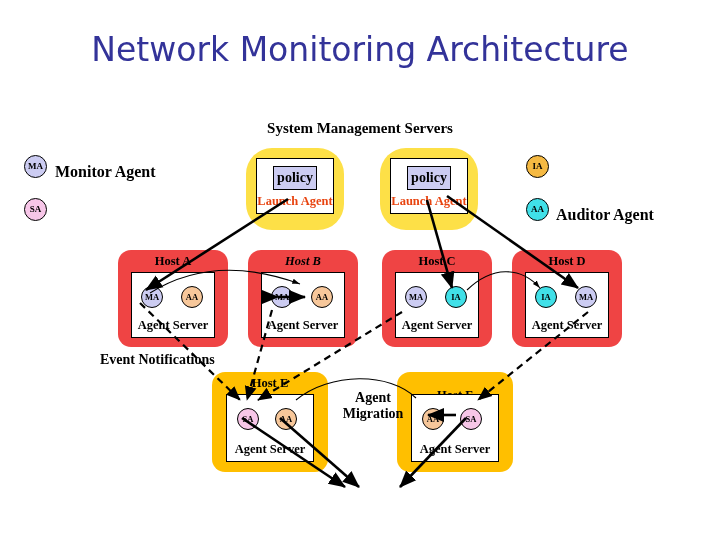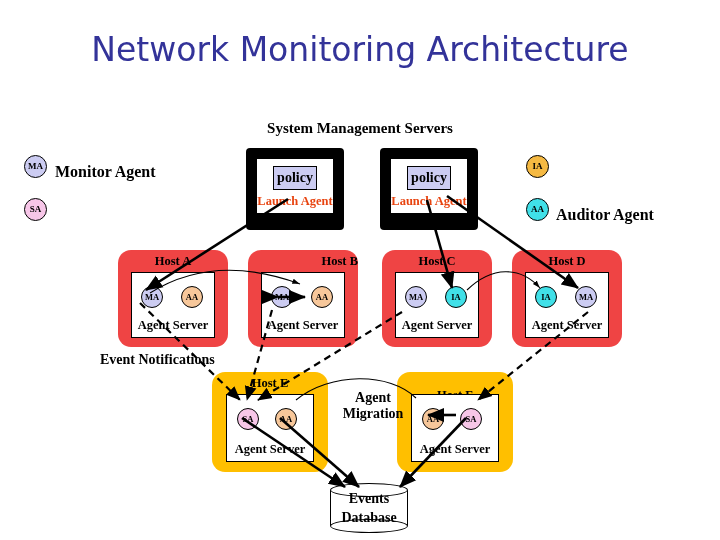--- a/index.html
+++ b/index.html
@@ -51,22 +51,22 @@
     font-weight:bold;
     color:#000;
     line-height:1;
   }
   .chip-lg{width:23px;height:23px;font-size:9px;}
   .chip-sm{width:22px;height:22px;font-size:8.5px;}
 
   
   .srv{
     position:absolute;
-    background:#000000;
-    border-radius:4px;
+    background:#fde047;
+    border-radius:26px;
     box-sizing:border-box;
   }
   .srv-inner{
     position:absolute;
     background:#ffffff;
     border:1.5px solid #000;
     box-sizing:border-box;
   }
   .policy{
     position:absolute;
@@ -174,21 +174,21 @@
     <div class="chip chip-sm" style="left:23px;top:36px;background:#ccccf2;">
       <span>MA</span>
     </div>
     <div class="chip chip-sm" style="left:63px;top:36px;background:#f7c79a;">
       <span>AA</span>
     </div>
     <div class="lbl agent-server" style="left:13px;top:68px;width:84px;text-align:center;">Agent Server</div>
   </div>
 
   <div class="host green" style="left:248px;top:250px;width:110px;height:97px;">
-    <div class="lbl host-title" style="left:0;top:4px;width:110px;text-align:right;">Host B</div>
+    <div class="lbl host-title" style="left:0;top:4px;width:110px;text-align:center;font-style:italic;">Host B</div>
     <div class="host-inner" style="left:13px;top:22px;width:84px;height:66px;"></div>
     <div class="chip chip-sm" style="left:23px;top:36px;background:#ccccf2;">
       <span>MA</span>
     </div>
     <div class="chip chip-sm" style="left:63px;top:36px;background:#f7c79a;">
       <span>AA</span>
     </div>
     <div class="lbl agent-server" style="left:13px;top:68px;width:84px;text-align:center;">Agent Server</div>
   </div>
 
@@ -238,29 +238,20 @@
     </div>
     <div class="chip chip-sm" style="left:63px;top:36px;background:#f7c6e8;">
       <span>SA</span>
     </div>
     <div class="lbl agent-server" style="left:14px;top:70px;width:88px;text-align:center;">Agent Server</div>
   </div>
 
   <div class="lbl agent-mig" style="left:337px;top:390px;width:72px;">Agent</div>
   <div class="lbl agent-mig" style="left:329px;top:406px;width:88px;">Migration</div>
 
-  <div class="db">
-    <div class="db-body"></div>
-    <div class="db-bot"></div>
-    <div class="db-top"></div>
-    <div class="db-txt">
-      <div>Events</div>
-      <div>Database</div>
-    </div>
-  </div>
 
   <svg class="overlay" viewBox="0 0 720 540">
     <defs>
       <marker id="ah" markerWidth="7" markerHeight="7" refX="5.6" refY="3" orient="auto" markerUnits="strokeWidth">
         <path d="M0,0.4 L6,3 L0,5.6 z" fill="#000"></path>
       </marker>
       <marker id="ahs" markerWidth="8" markerHeight="8" refX="6.2" refY="3" orient="auto" markerUnits="strokeWidth">
         <path d="M0,0.3 L6.6,3 L0,5.7 z" fill="#000"></path>
       </marker>
       <marker id="ahthin" markerWidth="9" markerHeight="9" refX="7" refY="3" orient="auto" markerUnits="strokeWidth">

